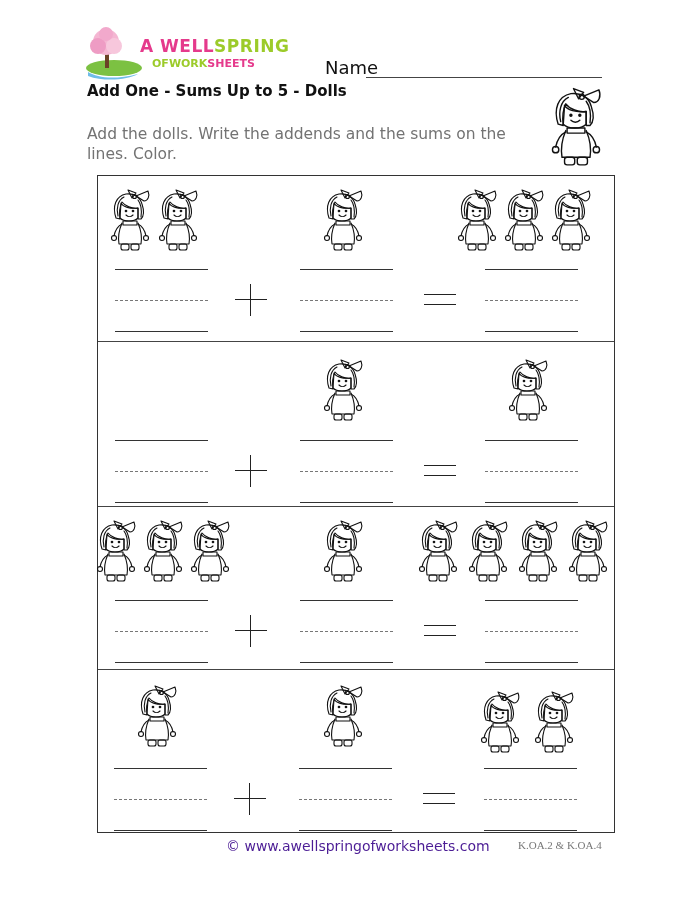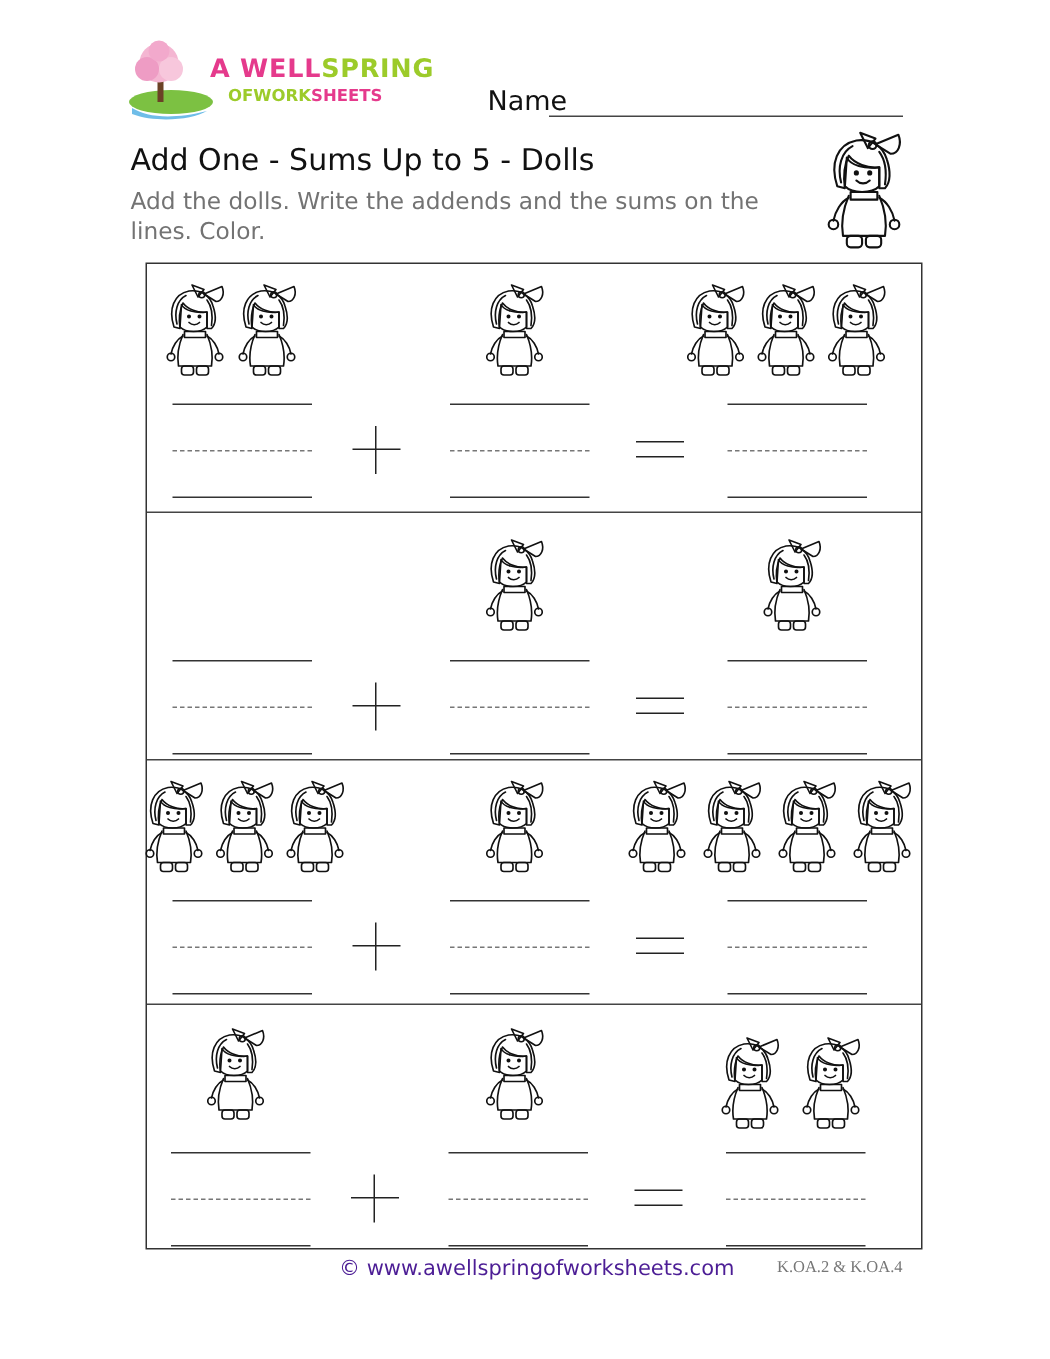--- a/index.html
+++ b/index.html
@@ -5,21 +5,21 @@
   html, body { margin:0; padding:0; background:#ffffff; }
   body { width:700px; height:906px; position:relative; overflow:hidden; font-family:"DejaVu Sans", sans-serif; color:#111; }
   .logo { position:absolute; left:84px; top:24px; width:190px; height:56px; }
   .logo-tree { position:absolute; left:0; top:0; width:60px; height:56px; }
   .logo-text1 { position:absolute; left:56px; top:12px; font-family:"DejaVu Sans", sans-serif; font-weight:bold; font-size:17px; letter-spacing:0.5px; white-space:nowrap; }
   .logo-text2 { position:absolute; left:68px; top:33px; font-family:"DejaVu Sans", sans-serif; font-weight:bold; font-size:11px; white-space:nowrap; }
   .c-pink { color:#e53a8c; }
   .c-green { color:#9ccb2a; }
   .name-label { position:absolute; left:297px; top:57px; font-size:18px; font-family:"DejaVu Sans", sans-serif;margin-left:28px; }
   .name-line { position:absolute; left:366px; top:77px; width:236px; border-bottom:1.5px solid #444; }
-  .title { position:absolute; left:87px; top:94px; font-size:20px; font-weight:normal; font-family:"DejaVu Sans", sans-serif; }
+  .title { position:absolute; left:87px; top:82px; font-size:15px; font-weight:bold; font-family:"DejaVu Sans", sans-serif; }
   .instructions { position:absolute; left:87px; top:124px; width:460px; font-size:15.5px; line-height:20px; color:#737373; font-family:"DejaVu Sans", sans-serif; }
   .corner-doll { position:absolute; left:548px; top:86px; }
   .main-box { position:absolute; left:97px; top:175px; width:518px; height:658px; border:1.5px solid #333; box-sizing:border-box; }
   .row { position:absolute; left:0; width:100%; box-sizing:border-box; }
   .row + .row { border-top:1.5px solid #444; }
   .doll-group { position:absolute; top:12px; display:flex; gap:4px; }
   .line-set { position:absolute; width:93px; }
   .ln-top { position:absolute; left:0; width:93px; top:0; border-top:1px solid #333; }
   .ln-mid { position:absolute; left:0; width:93px; top:31px; border-top:1px dashed #777; }
   .ln-bot { position:absolute; left:0; width:93px; top:62px; border-top:1px solid #333; }

